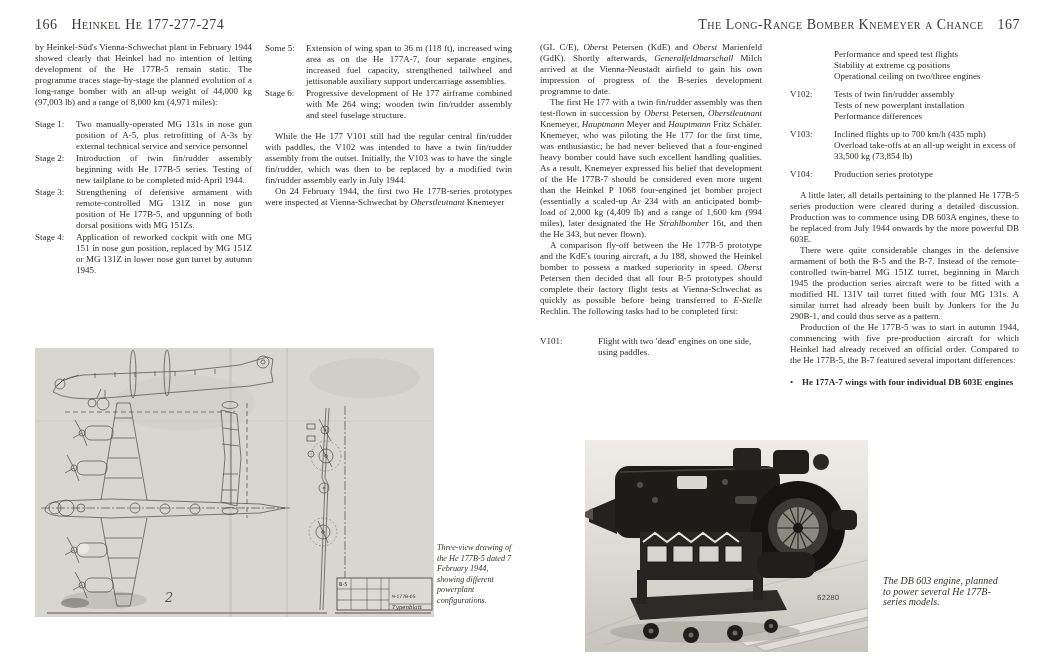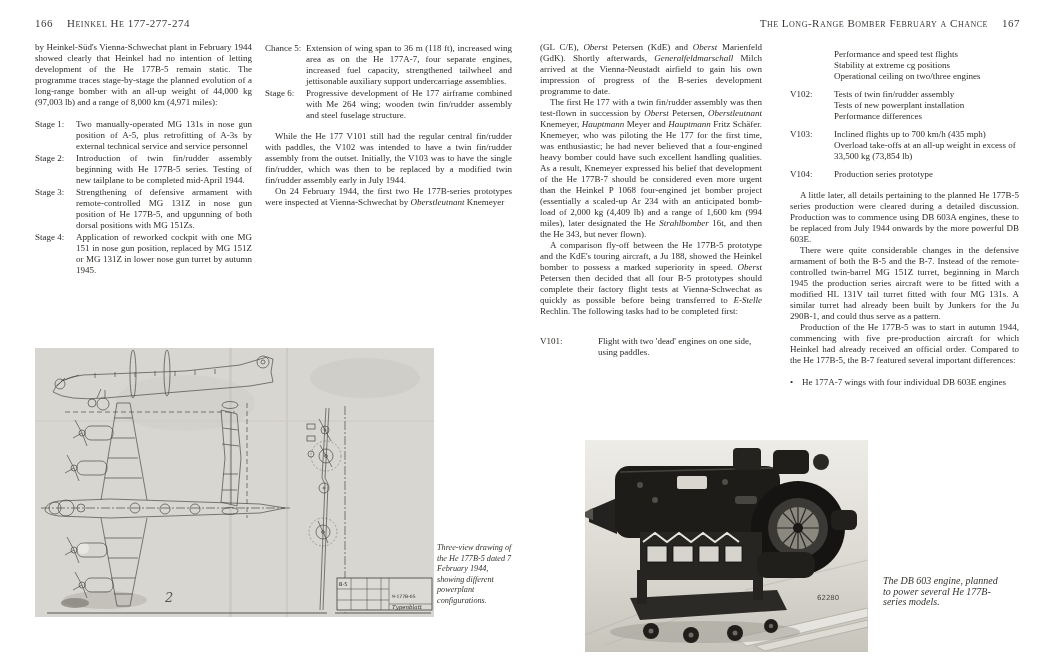--- a/index.html
+++ b/index.html
@@ -1,21 +1,21 @@
 <!DOCTYPE html>
 <html><head>
 <meta charset="utf-8">
 <style>
   html,body{margin:0;padding:0;}
   body{
     width:1054px;height:663px;position:relative;overflow:hidden;
     background:#ffffff;color:#2e2c28;
     font-family:"Liberation Serif","DejaVu Serif",serif;
   }
-  .page-head{position:absolute;top:17px;font-size:11px;color:#3b3934;white-space:nowrap;}
+  .page-head{position:absolute;top:17px;font-size:14px;color:#3b3934;white-space:nowrap;}
   .rh{font-variant:small-caps;letter-spacing:.5px;}
   .pagenum{letter-spacing:.5px;}
   #head-left{left:35px;}
   #head-right{left:560px;width:460px;text-align:right;}
   #head-left .rh{margin-left:14px;}
   #head-right .pagenum{margin-left:14px;}
 
   .col{position:absolute;font-size:9px;line-height:11px;text-align:justify;color:#2e2c28;}
   #l-col1{left:35px;top:42px;width:217px;}
   #l-col2{left:265px;top:42px;width:247px;}
@@ -29,21 +29,21 @@
   .stage-text{flex:1;text-align:justify;}
 
   .vrow{display:flex;margin-top:7px;}
   .vlabel{flex:0 0 44px;}
   #r-col1 .vlabel{flex:0 0 58px;}
   .vtext{flex:1;}
   .vtext div{text-align:left;}
 
   .bullet-row{display:flex;margin-top:11px;}
   .bullet-mark{flex:0 0 12px;}
-  .bullet-text{flex:1;text-align:justify;}
+  .bullet-text{flex:1;text-align:justify;font-weight:bold;}
 
   .figure-wrap{position:absolute;left:35px;top:348px;width:399px;height:269px;}
   .photo-wrap{position:absolute;left:585px;top:440px;width:315px;height:212px;}
   .figure-caption{position:absolute;left:437px;top:543px;width:80px;
     font-size:8.2px;line-height:10.5px;font-style:italic;text-align:left;color:#35332e;}
   .photo-caption{position:absolute;left:883px;top:576px;width:115px;
     font-size:10px;line-height:10.5px;font-style:italic;text-align:left;color:#35332e;}
   i{}
 </style>
 </head>
@@ -69,21 +69,21 @@
     <div class="stage-text">Strengthening of defensive armament with remote-controlled MG 131Z in nose gun position of He 177B-5, and upgunning of both dorsal positions with MG 151Zs.</div>
   </div>
   <div class="stage">
     <div class="stage-label">Stage 4:</div>
     <div class="stage-text">Application of reworked cockpit with one MG 151 in nose gun position, replaced by MG 151Z or MG 131Z in lower nose gun turret by autumn 1945.</div>
   </div>
 </div>
 
 <div class="col" id="l-col2">
   <div class="stage">
-    <div class="stage-label">Chance 5:</div>
+    <div class="stage-label">Some 5:</div>
     <div class="stage-text">Extension of wing span to 36 m (118 ft), increased wing area as on the He 177A-7, four separate engines, increased fuel capacity, strengthened tailwheel and jettisonable auxiliary support undercarriage assemblies.</div>
   </div>
   <div class="stage">
     <div class="stage-label">Stage 6:</div>
     <div class="stage-text">Progressive development of He 177 airframe combined with Me 264 wing; wooden twin fin/rudder assembly and steel fuselage structure.</div>
   </div>
   <div class="gap10"></div>
   <p class="ind">While the He 177 V101 still had the regular central fin/rudder with paddles, the V102 was intended to have a twin fin/rudder assembly from the outset. Initially, the V103 was to have the single fin/rudder, which was then to be replaced by a modified twin fin/rudder assembly early in July 1944.</p>
   <p class="ind">On 24 February 1944, the first two He 177B-series prototypes were inspected at Vienna-Schwechat by <i>Oberstleutnant</i> Knemeyer</p>
 </div>
@@ -176,21 +176,21 @@
       <text x="2" y="8" font-size="5" fill="#34332f" font-family="DejaVu Sans, sans-serif">B-5</text>
       <text x="55" y="20" font-size="4.5" fill="#2c2b27" font-family="DejaVu Sans, sans-serif">9-177B-05</text>
       <text x="55" y="31" font-size="5.5" fill="#2c2b27" font-family="DejaVu Serif, serif" font-style="italic">Typenblatt</text>
     </g>
   </svg>
 </div>
 
 <div class="figure-caption">Three-view drawing of the He 177B-5 dated 7 February 1944, showing different powerplant configurations.</div>
 
 <div class="page-head" id="head-right">
-  <span class="rh">The Long-Range Bomber February a Chance</span><span class="pagenum">167</span>
+  <span class="rh">The Long-Range Bomber Knemeyer a Chance</span><span class="pagenum">167</span>
 </div>
 
 <div class="col" id="r-col1">
   <p>(GL C/E), <i>Oberst</i> Petersen (KdE) and <i>Oberst</i> Marienfeld (GdK). Shortly afterwards, <i>Generalfeldmarschall</i> Milch arrived at the Vienna-Neustadt airfield to gain his own impression of progress of the B-series development programme to date.</p>
   <p class="ind">The first He 177 with a twin fin/rudder assembly was then test-flown in succession by <i>Oberst</i> Petersen, <i>Oberstleutnant</i> Knemeyer, <i>Hauptmann</i> Meyer and <i>Hauptmann</i> Fritz Schäfer. Knemeyer, who was piloting the He 177 for the first time, was enthusiastic; he had never believed that a four-engined heavy bomber could have such excellent handling qualities. As a result, Knemeyer expressed his belief that development of the He 177B-7 should be considered even more urgent than the Heinkel P 1068 four-engined jet bomber project (essentially a scaled-up Ar 234 with an anticipated bomb-load of 2,000 kg (4,409 lb) and a range of 1,600 km (994 miles), later designated the He <i>Strahlbomber</i> 16t, and then the He 343, but never flown).</p>
   <p class="ind">A comparison fly-off between the He 177B-5 prototype and the KdE's touring aircraft, a Ju 188, showed the Heinkel bomber to possess a marked superiority in speed. <i>Oberst</i> Petersen then decided that all four B-5 prototypes should complete their factory flight tests at Vienna-Schwechat as quickly as possible before being transferred to <i>E-Stelle</i> Rechlin. The following tasks had to be completed first:</p>
   <div class="gap12"></div>
   <div class="vrow">
     <div class="vlabel">V101:</div>
     <div class="vtext">

